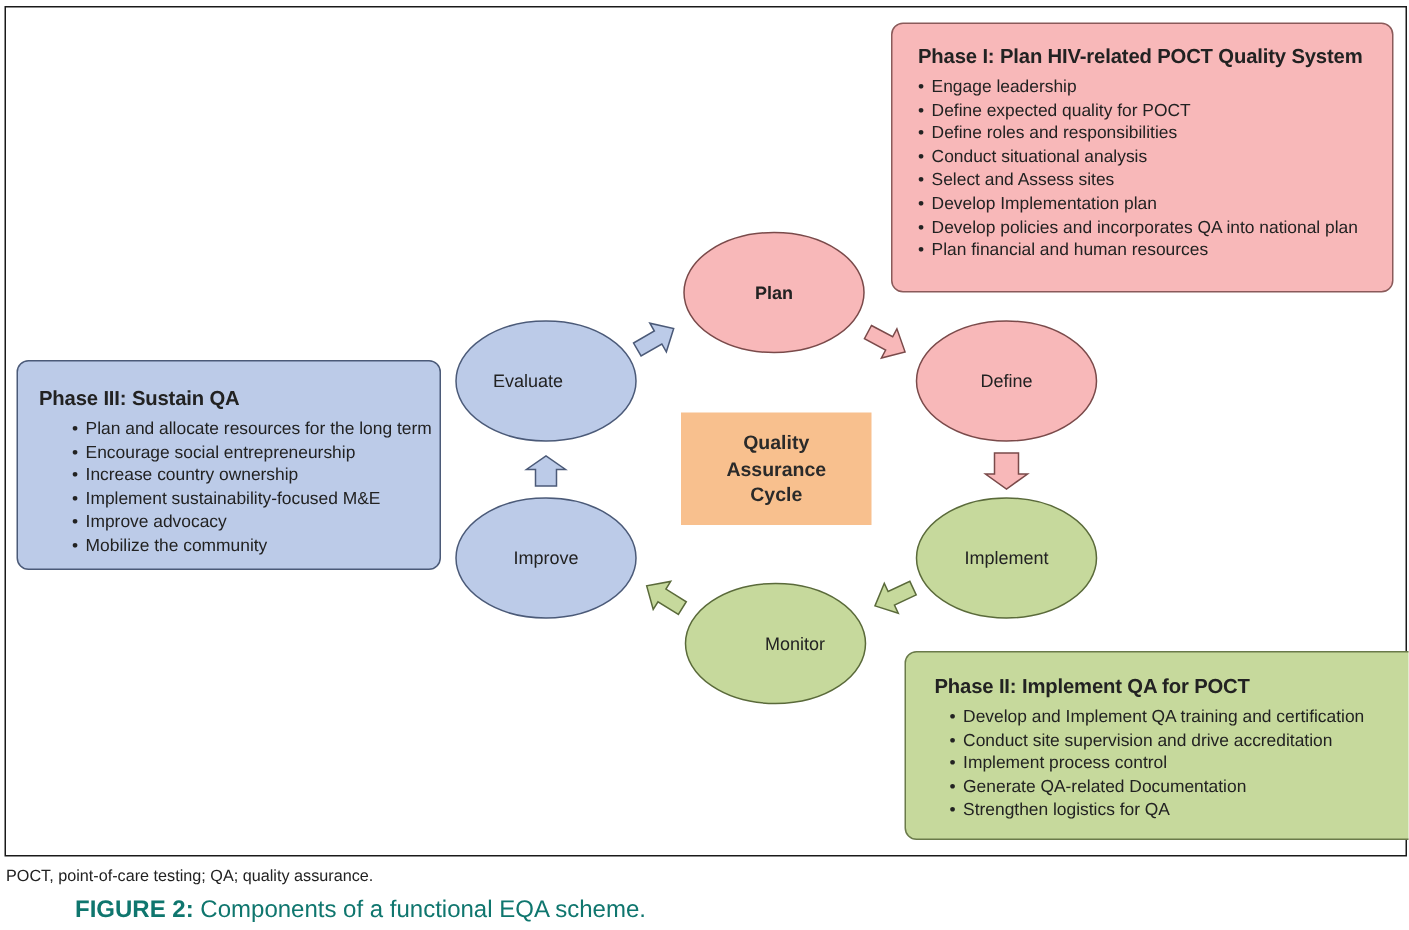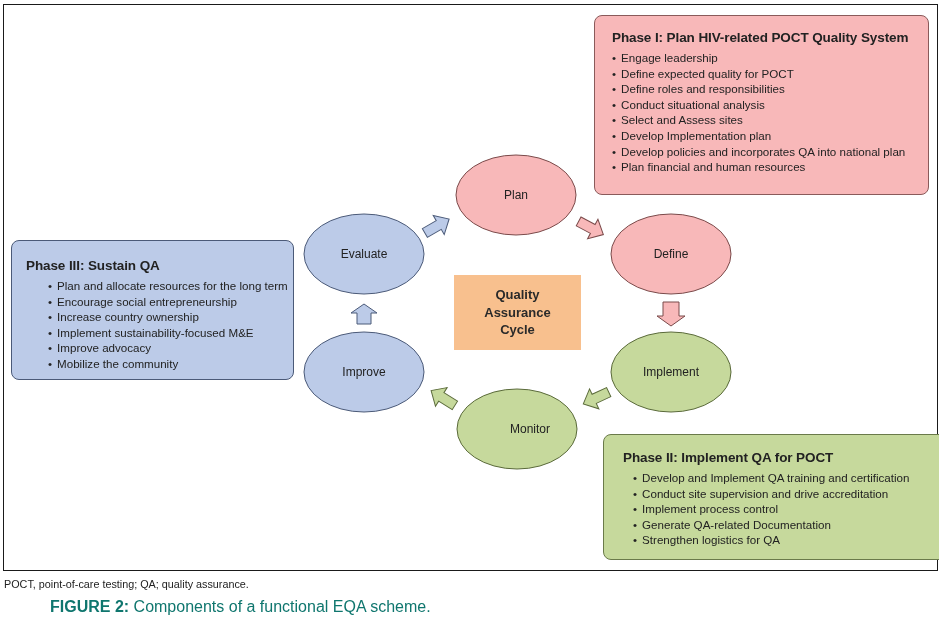--- a/index.html
+++ b/index.html
@@ -58,26 +58,26 @@
 
   <g transform="translate(443,398) rotate(-148)">
     <polygon points="-14,-5 2,-5 2,-11 14,0 2,11 2,5 -14,5" fill="#c6d99c" stroke="#5a6a3a" stroke-width="1"></polygon>
   </g>
 
   <g transform="translate(364,314) rotate(-90)">
     <polygon points="-10,-7 1,-7 1,-13 10,0 1,13 1,7 -10,7" fill="#bccbe8" stroke="#4b5a78" stroke-width="1"></polygon>
   </g>
 </svg>
 
-<span class="node-label" style="left:516px; top:195px;">Plan</span>
+<span class="node-label" style="left:516px; top:195px;font-weight:bold;">Plan</span>
 <span class="node-label" style="left:671px; top:254px;">Define</span>
 <span class="node-label" style="left:671px; top:372px;">Implement</span>
 <span class="node-label" style="left:530px; top:429px;">Monitor</span>
 <span class="node-label" style="left:364px; top:372px;">Improve</span>
-<span class="node-label" style="left:364px; top:254px;">Evaluate</span>
+<span class="node-label" style="left:352px; top:254px;">Evaluate</span>
 
 <div id="center-box">
   <span>Quality</span>
   <span>Assurance</span>
   <span>Cycle</span>
 </div>
 
 <div class="phase" id="phase1">
   <h3>Phase I: Plan HIV-related POCT Quality System</h3>
   <ul>

